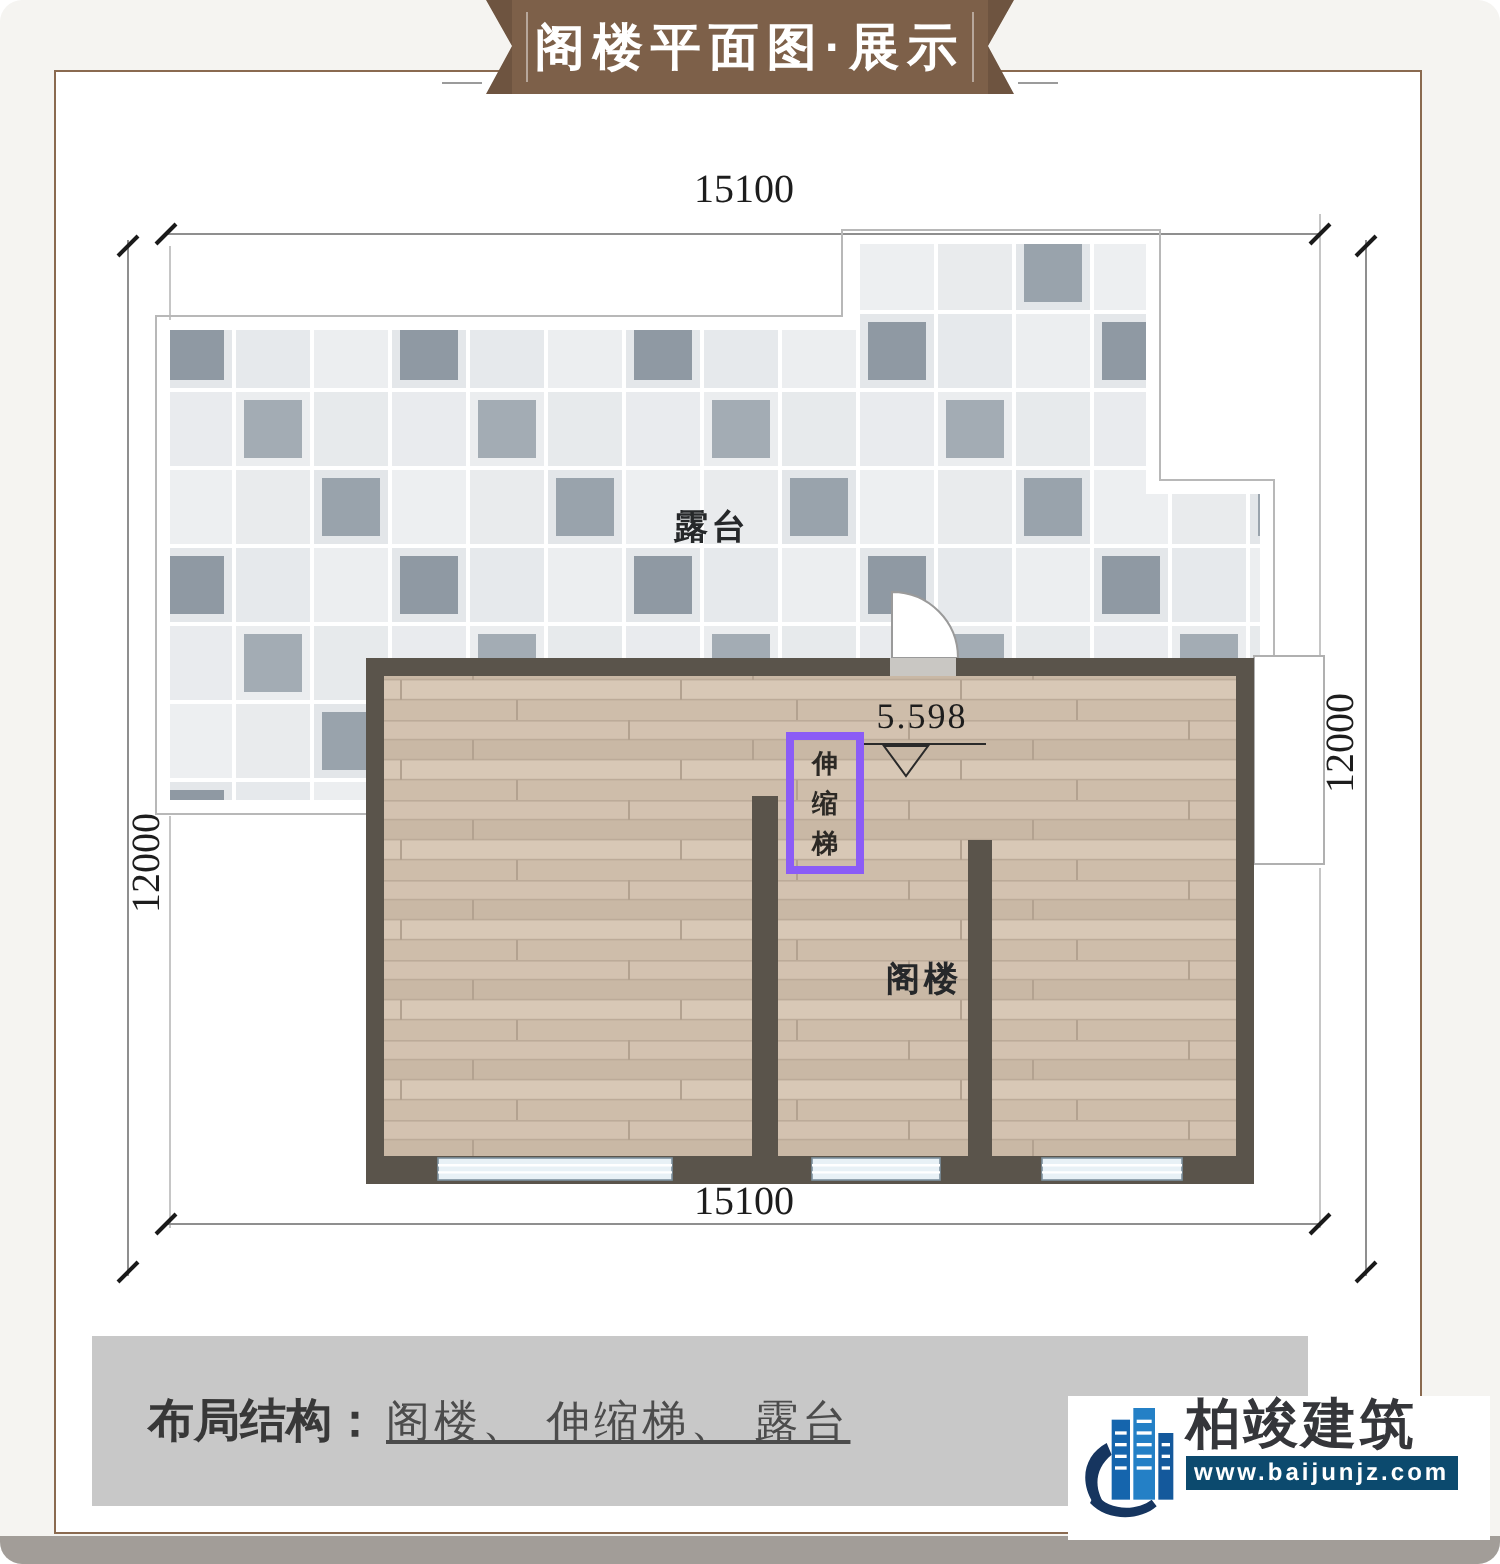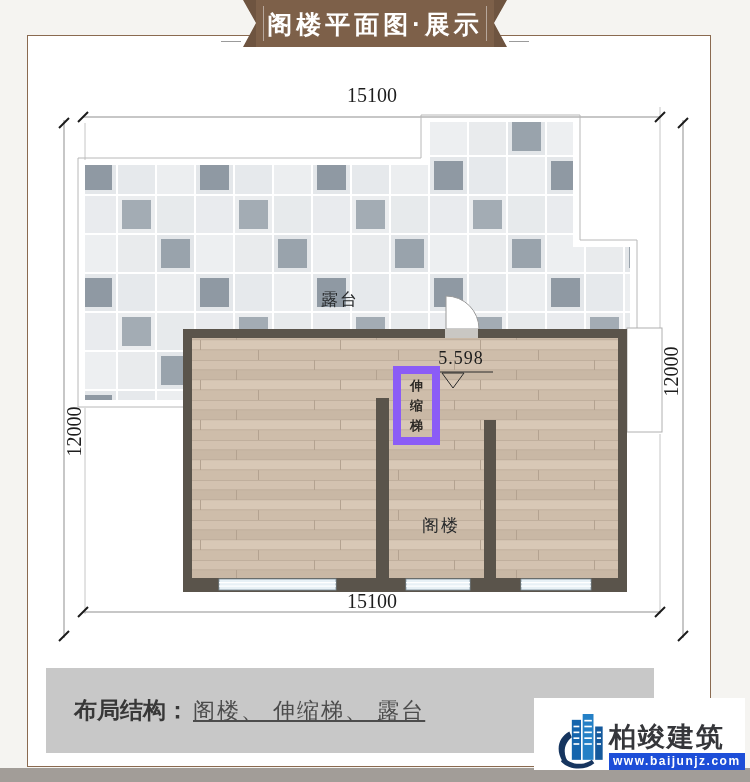--- a/index.html
+++ b/index.html
@@ -1,18 +1,18 @@
 <!DOCTYPE html>
 <html><head>
 <meta charset="utf-8">
 <style>
   html,body{margin:0;padding:0;}
   #page{
     position:relative; width:750px; height:782px; overflow:hidden;
-    background:#f5f4f1; font-family:"Liberation Sans", sans-serif;
+    background:#f5f4f1; font-family:"Liberation Sans", sans-serif;border-radius:11px;
   }
   
   #frame{
     position:absolute; left:27px; top:35px; width:684px; height:732px;
     border:1px solid #8a6a50; background:#ffffff; box-sizing:border-box;
   }
   
   #plan-svg{ position:absolute; left:0; top:0; z-index:2; }
 
   
@@ -26,49 +26,49 @@
   #banner .title{
     position:absolute; left:0; right:0; top:0; height:47px; line-height:49px;
     text-align:center; color:#fff; font-size:25px; font-weight:bold; letter-spacing:4px;
   }
   .banner-dash{ position:absolute; top:41px; width:20px; height:1px; background:#9b9b9b; z-index:5; }
 
   
   .ov{ position:absolute; z-index:3; }
   .dim{ font-family:"Liberation Serif", serif; font-size:20px; color:#1d1d1d; text-align:center; }
   .dim-v{ transform:rotate(-90deg); }
-  .room-label{ font-weight:normal; color:#26282a; font-size:17px; text-align:left; letter-spacing:2px;margin-top:36px; }
+  .room-label{ font-weight:bold; color:#26282a; font-size:17px; text-align:center; letter-spacing:2px; }
   #elevation{ font-family:"Liberation Serif", serif; font-size:18px; color:#1d1d1d; text-align:center; letter-spacing:1px; }
   #ladder-box{
     position:absolute; left:393px; top:366px; width:31px; height:63px; z-index:3;
-    border:8px solid #8b5cf6; display:flex; align-items:center; justify-content:center;
+    border:4px solid #8b5cf6; display:flex; align-items:center; justify-content:center;
   }
   #ladder-box span{
     display:block; width:14px; font-size:13px; font-weight:bold; color:#2c2925;
     line-height:20px; word-break:break-all; text-align:center;
   }
 
   
   #footer-bar{
     position:absolute; left:46px; top:668px; width:608px; height:85px;
     background:#c8c8c8; z-index:2; display:flex; align-items:center;
   }
   #footer-bar .txt{ padding-left:28px; white-space:nowrap; }
   #footer-label{ font-size:23px; font-weight:bold; color:#383838; }
   #footer-items{ font-size:22px; color:#4c4c4c; letter-spacing:2px; margin-left:4px;text-decoration:underline; }
 
   
   #logo{
     position:absolute; left:534px; top:698px; width:211px; height:72px; background:#fff;
-    z-index:4; display:flex; align-items:flex-end; padding-left:22px; box-sizing:border-box;
+    z-index:4; display:flex; align-items:flex-start; padding-left:6px; box-sizing:border-box;
   }
   #logo-text{ margin-left:3px; }
   #logo-brand{ font-size:27px; font-weight:800; color:#35363a; letter-spacing:2px; line-height:28px; }
   #logo-url{
-    margin-top:2px; background:#1d4ed8; color:#fff; text-align:center;
+    margin-top:2px; background:#0c4a6e; color:#fff; text-align:center;
     font-size:12px; font-weight:bold; letter-spacing:1.5px; padding:1px 4px 2px;
   }
   #bottom-band{ position:absolute; left:0; top:768px; width:750px; height:14px; background:#a29d98; z-index:1; }
 </style>
 </head>
 <body>
 
 <div id="page">
 
   <div id="frame"></div>

